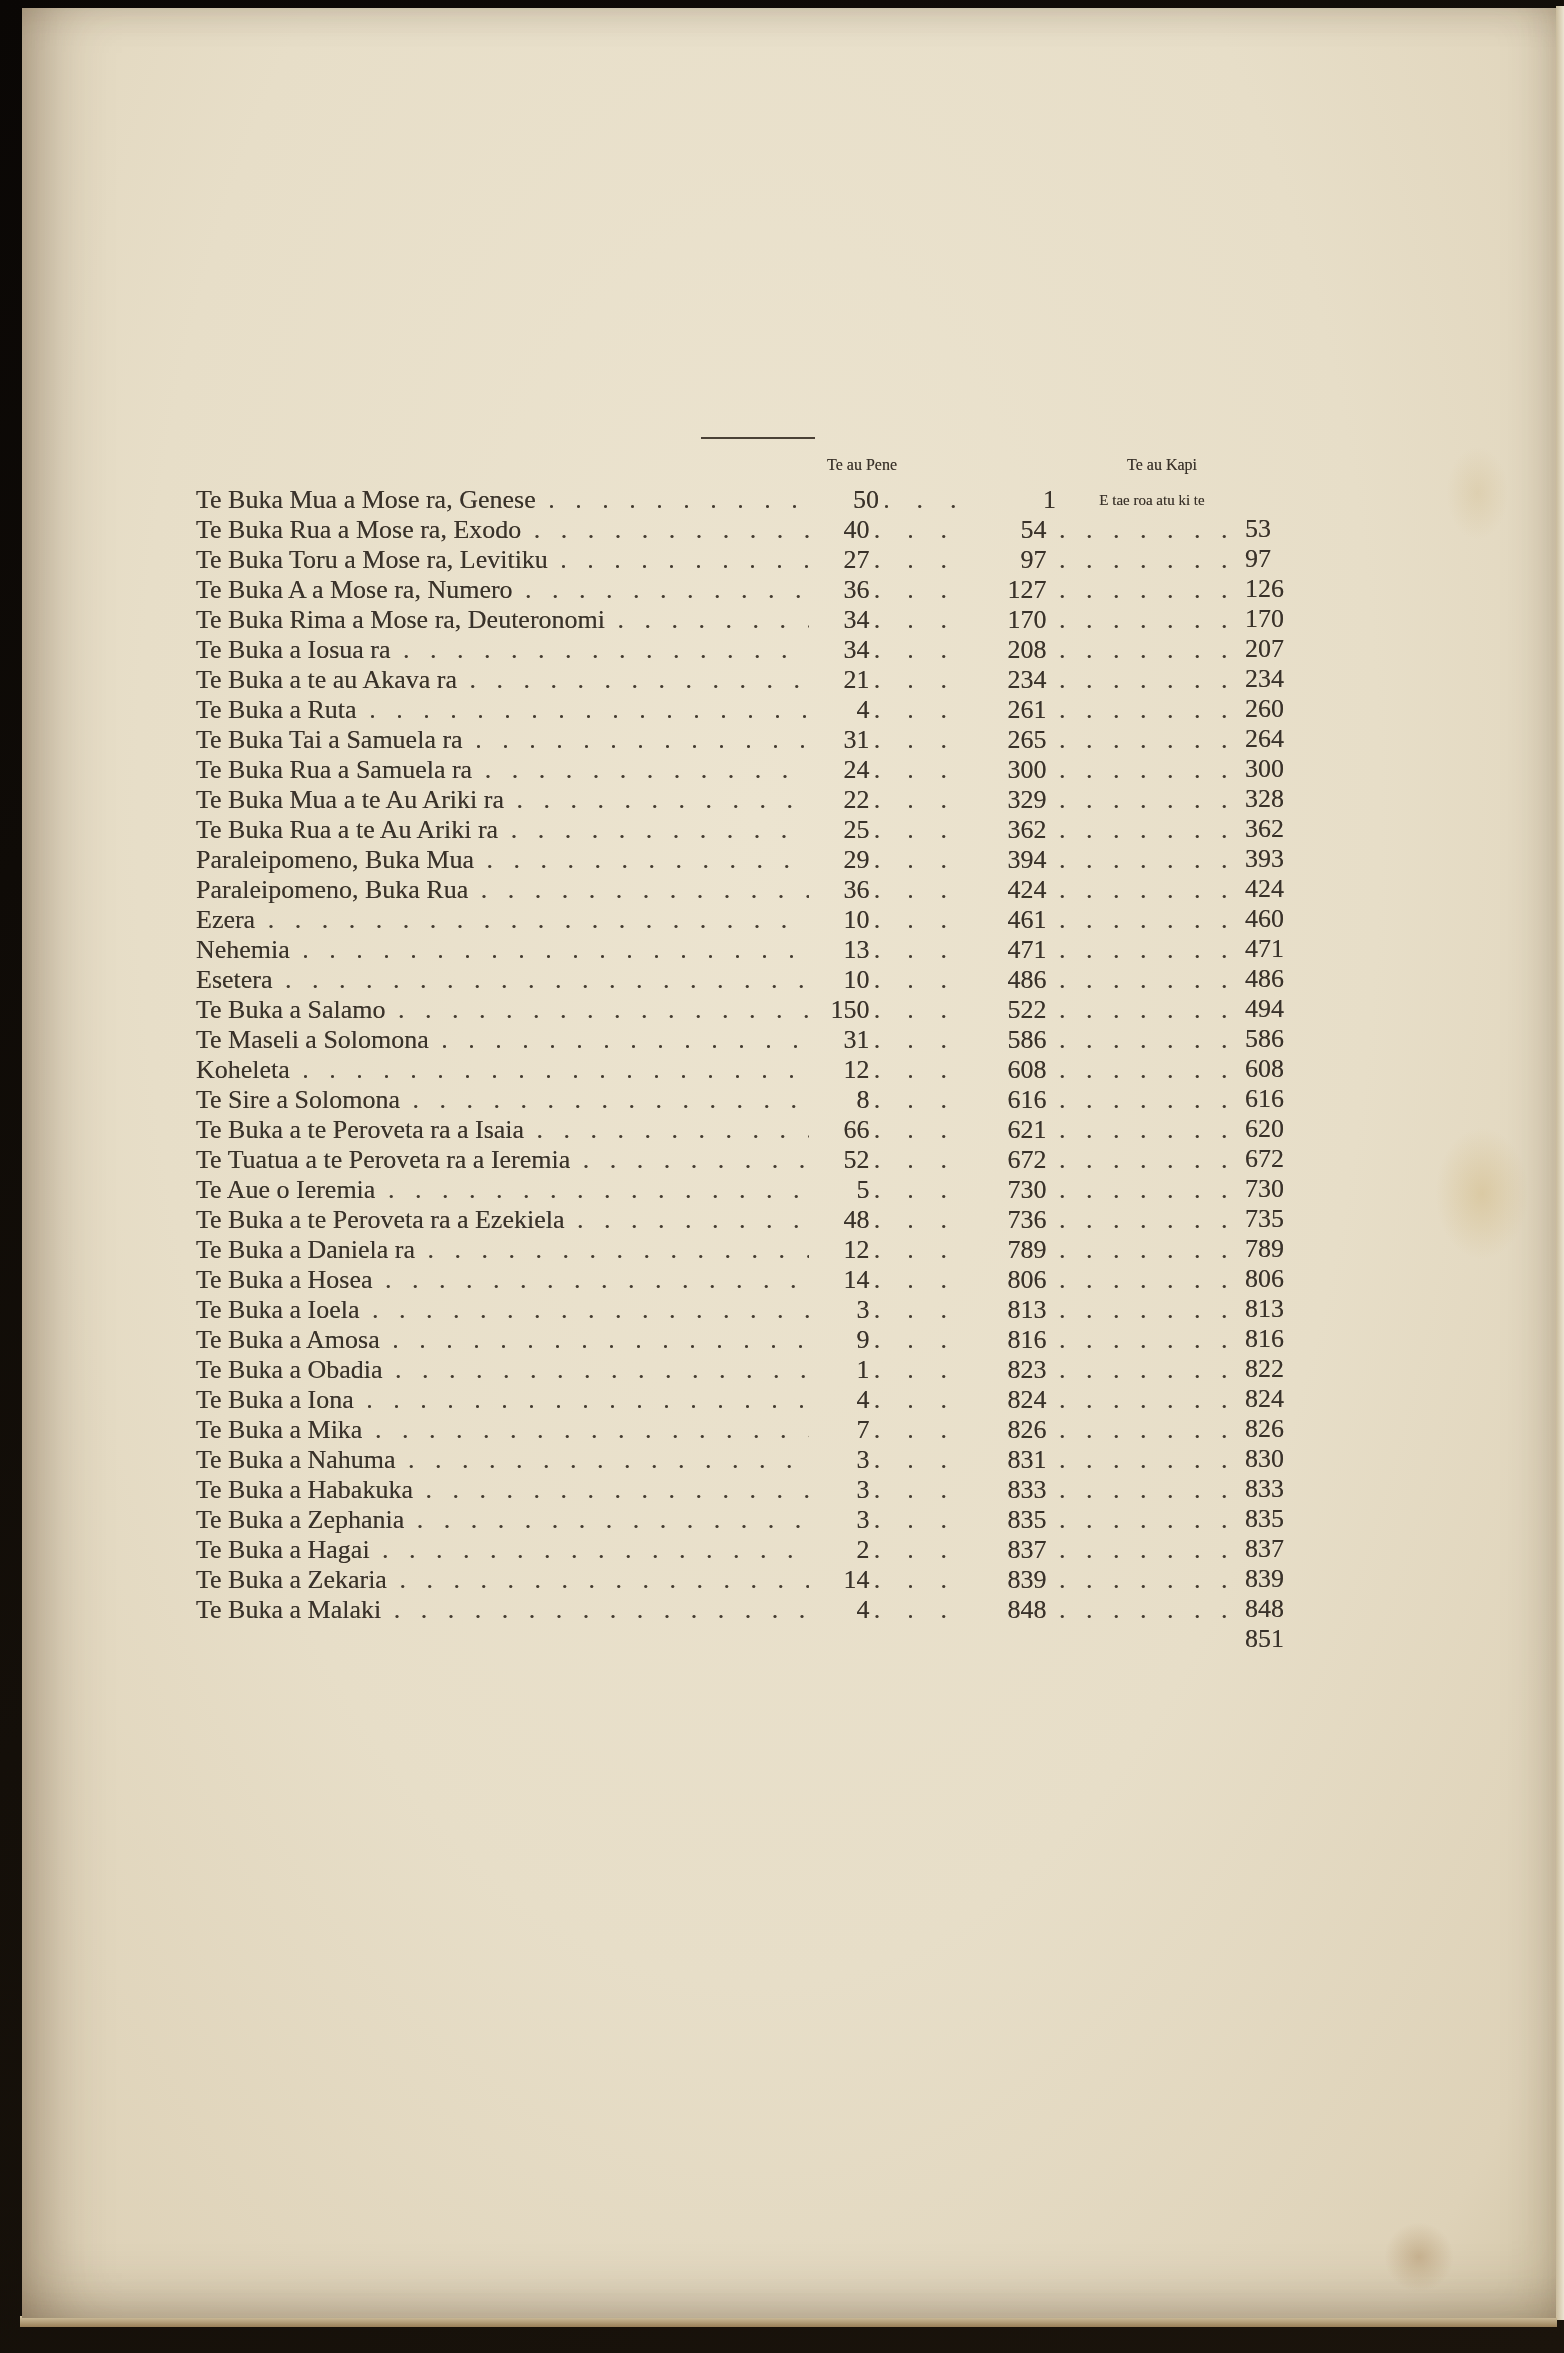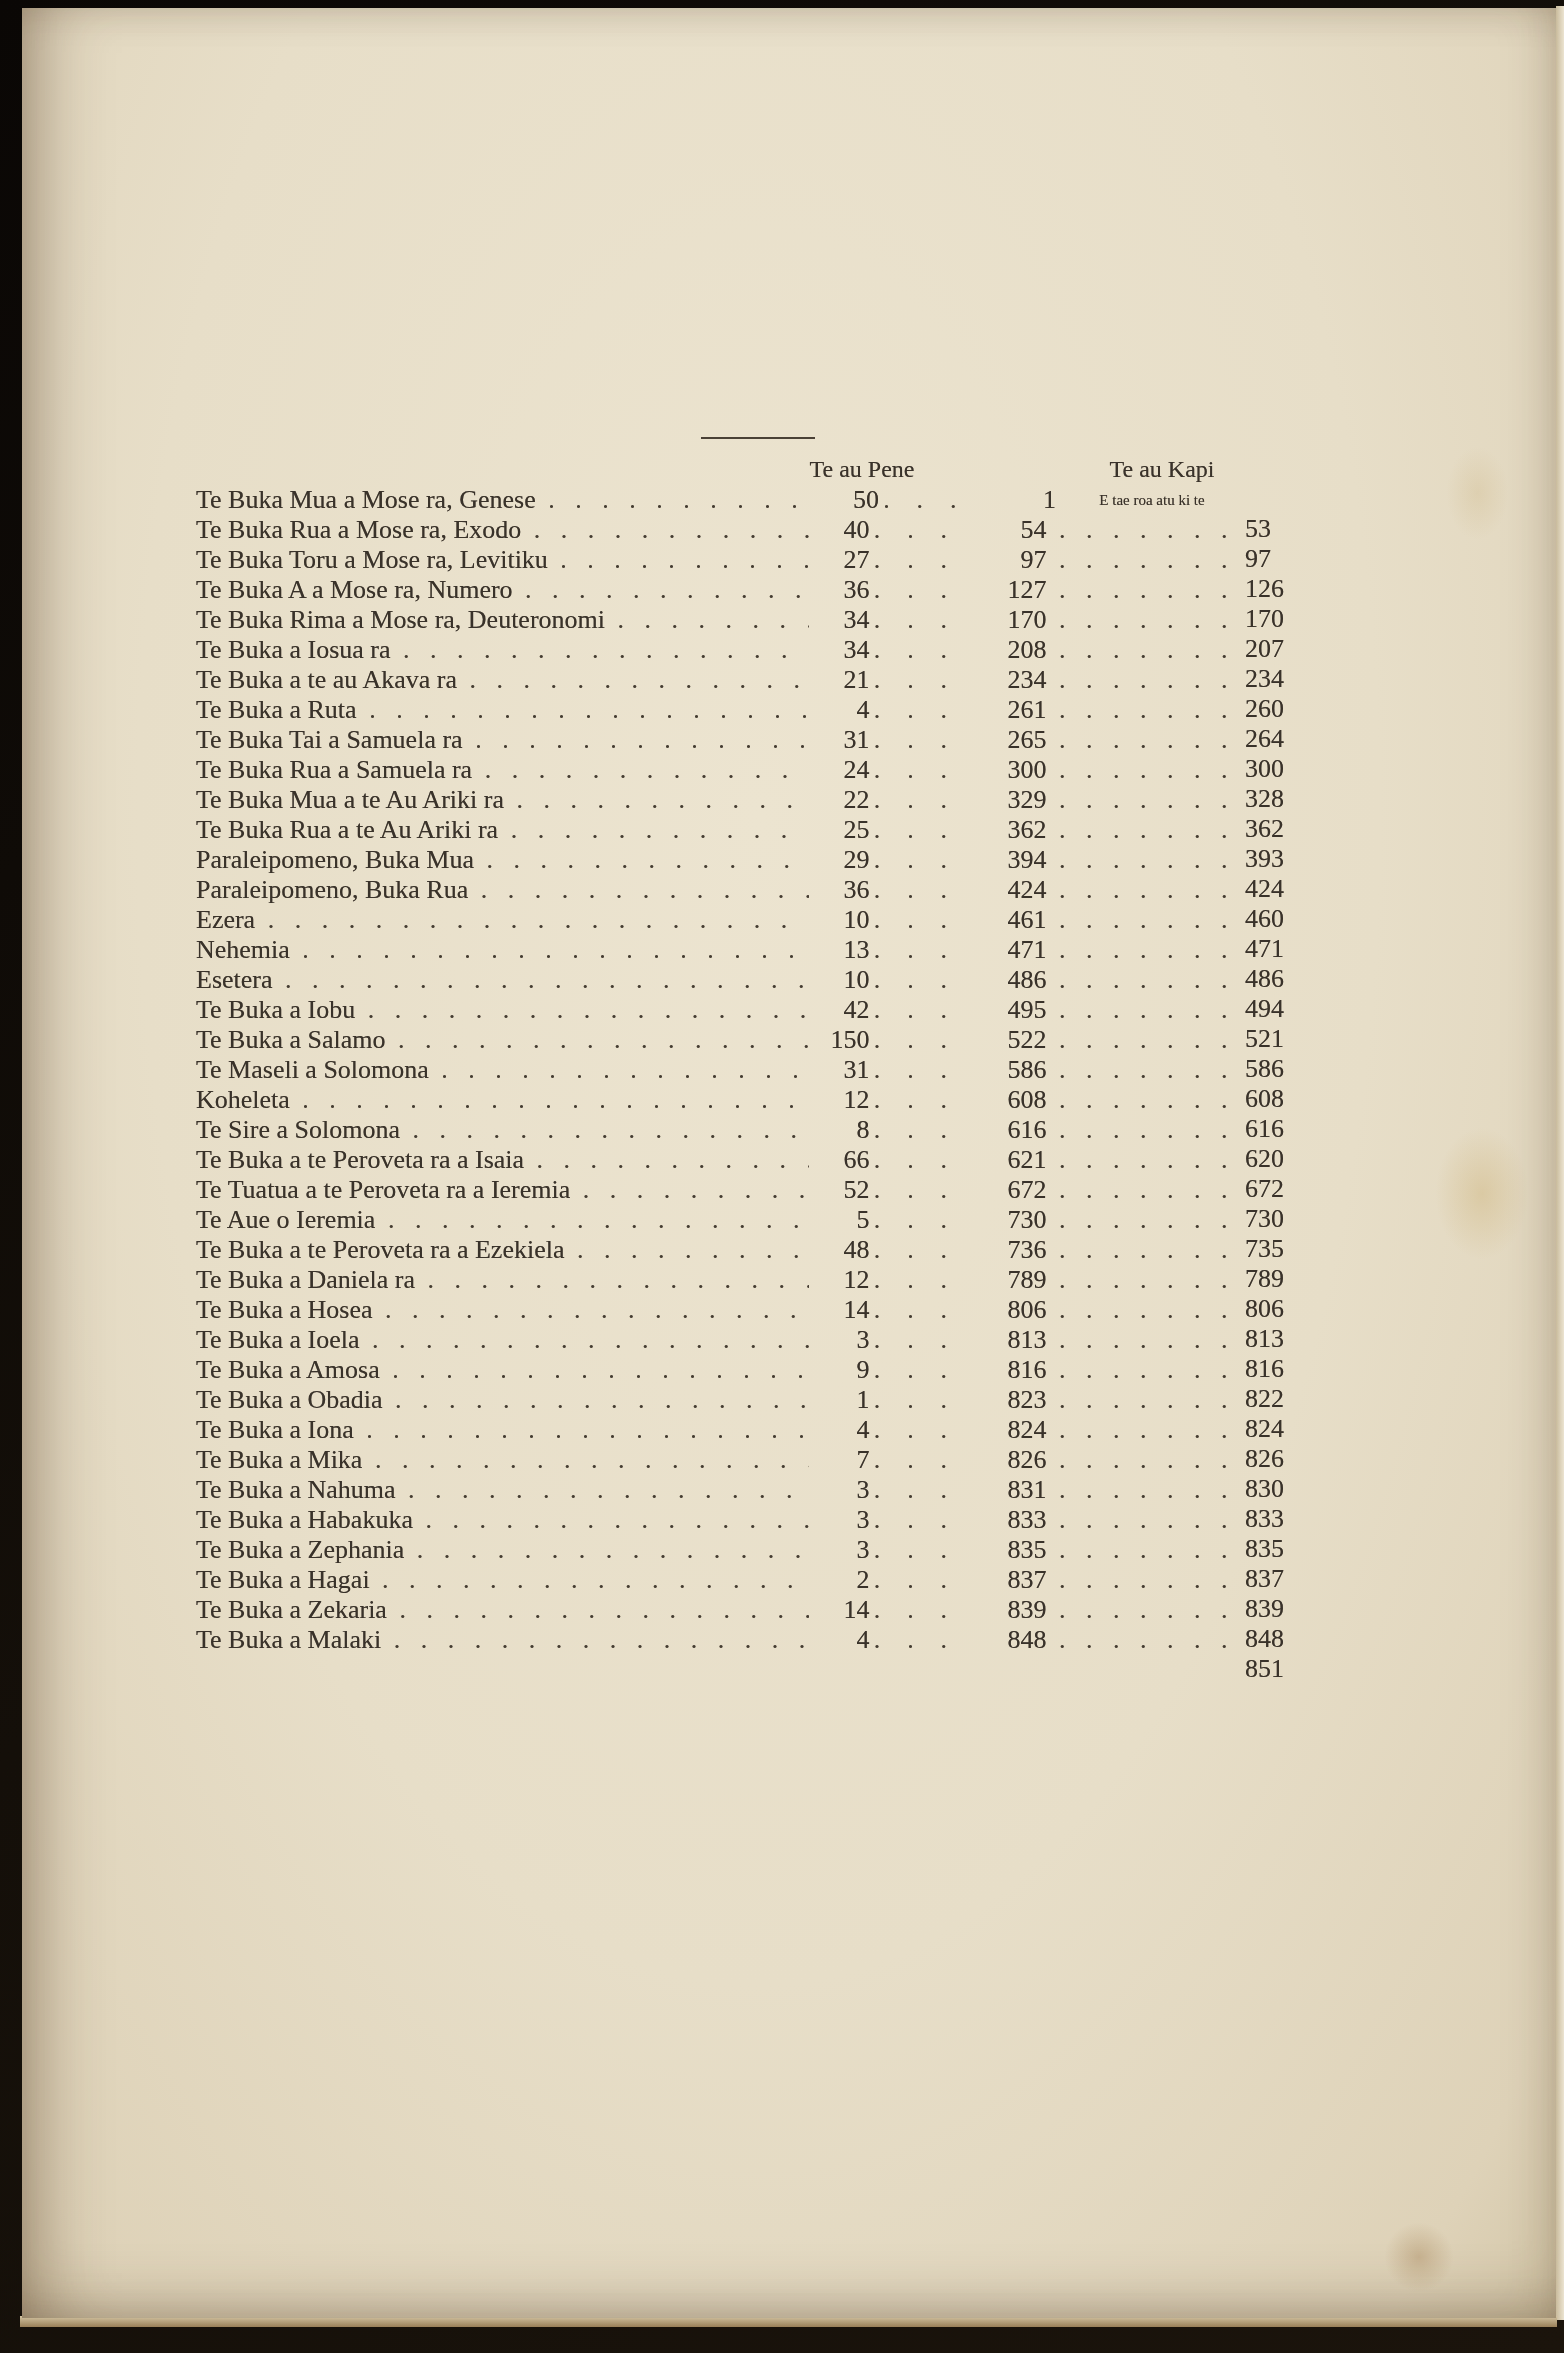--- a/index.html
+++ b/index.html
@@ -46,21 +46,21 @@
     position:absolute; top:327px; left:0; width:100%;
     text-align:center; font-size:33px; font-weight:400;
     letter-spacing:6.3px; white-space:nowrap; margin:0;
   }
 
   .divider {
     position:absolute; top:429px; left:505px; width:114px; height:0;
     border-top:2.3px solid #4a4136;
   }
 
-  .col-headers { position:absolute; top:448px; left:0; width:100%; height:31px; font-size:24px; }
+  .col-headers { position:absolute; top:448px; left:0; width:100%; height:31px; font-size:16px; }
   .header-pene { position:absolute; left:666px; transform:translateX(-50%); white-space:nowrap; }
   .header-kapi { position:absolute; left:966px; transform:translateX(-50%); white-space:nowrap; }
 
   .rows { position:absolute; top:477px; left:0; width:100%; }
 
   .row { display:flex; height:30px; font-size:26px; line-height:30px; }
   .row > span { display:block; }
 
   .name   { flex:none; white-space:nowrap; }
   .leader { flex:1 1 auto; min-width:0; overflow:hidden; white-space:nowrap; padding-left:12.5px; }
@@ -261,29 +261,20 @@
   <div class="row">
     <span class="name">Esetera</span>
     <span class="leader"></span>
     <span class="chapters">10</span>
     <span class="mid"></span>
     <span class="start">486</span>
     <span class="end-leader"></span>
     <span class="end">494</span>
   </div>
 
-  <div class="row">
-    <span class="name">Te Buka a Iobu</span>
-    <span class="leader"></span>
-    <span class="chapters">42</span>
-    <span class="mid"></span>
-    <span class="start">495</span>
-    <span class="end-leader"></span>
-    <span class="end">521</span>
-  </div>
 
   <div class="row">
     <span class="name">Te Buka a Salamo</span>
     <span class="leader"></span>
     <span class="chapters">150</span>
     <span class="mid"></span>
     <span class="start">522</span>
     <span class="end-leader"></span>
     <span class="end">586</span>
   </div>

